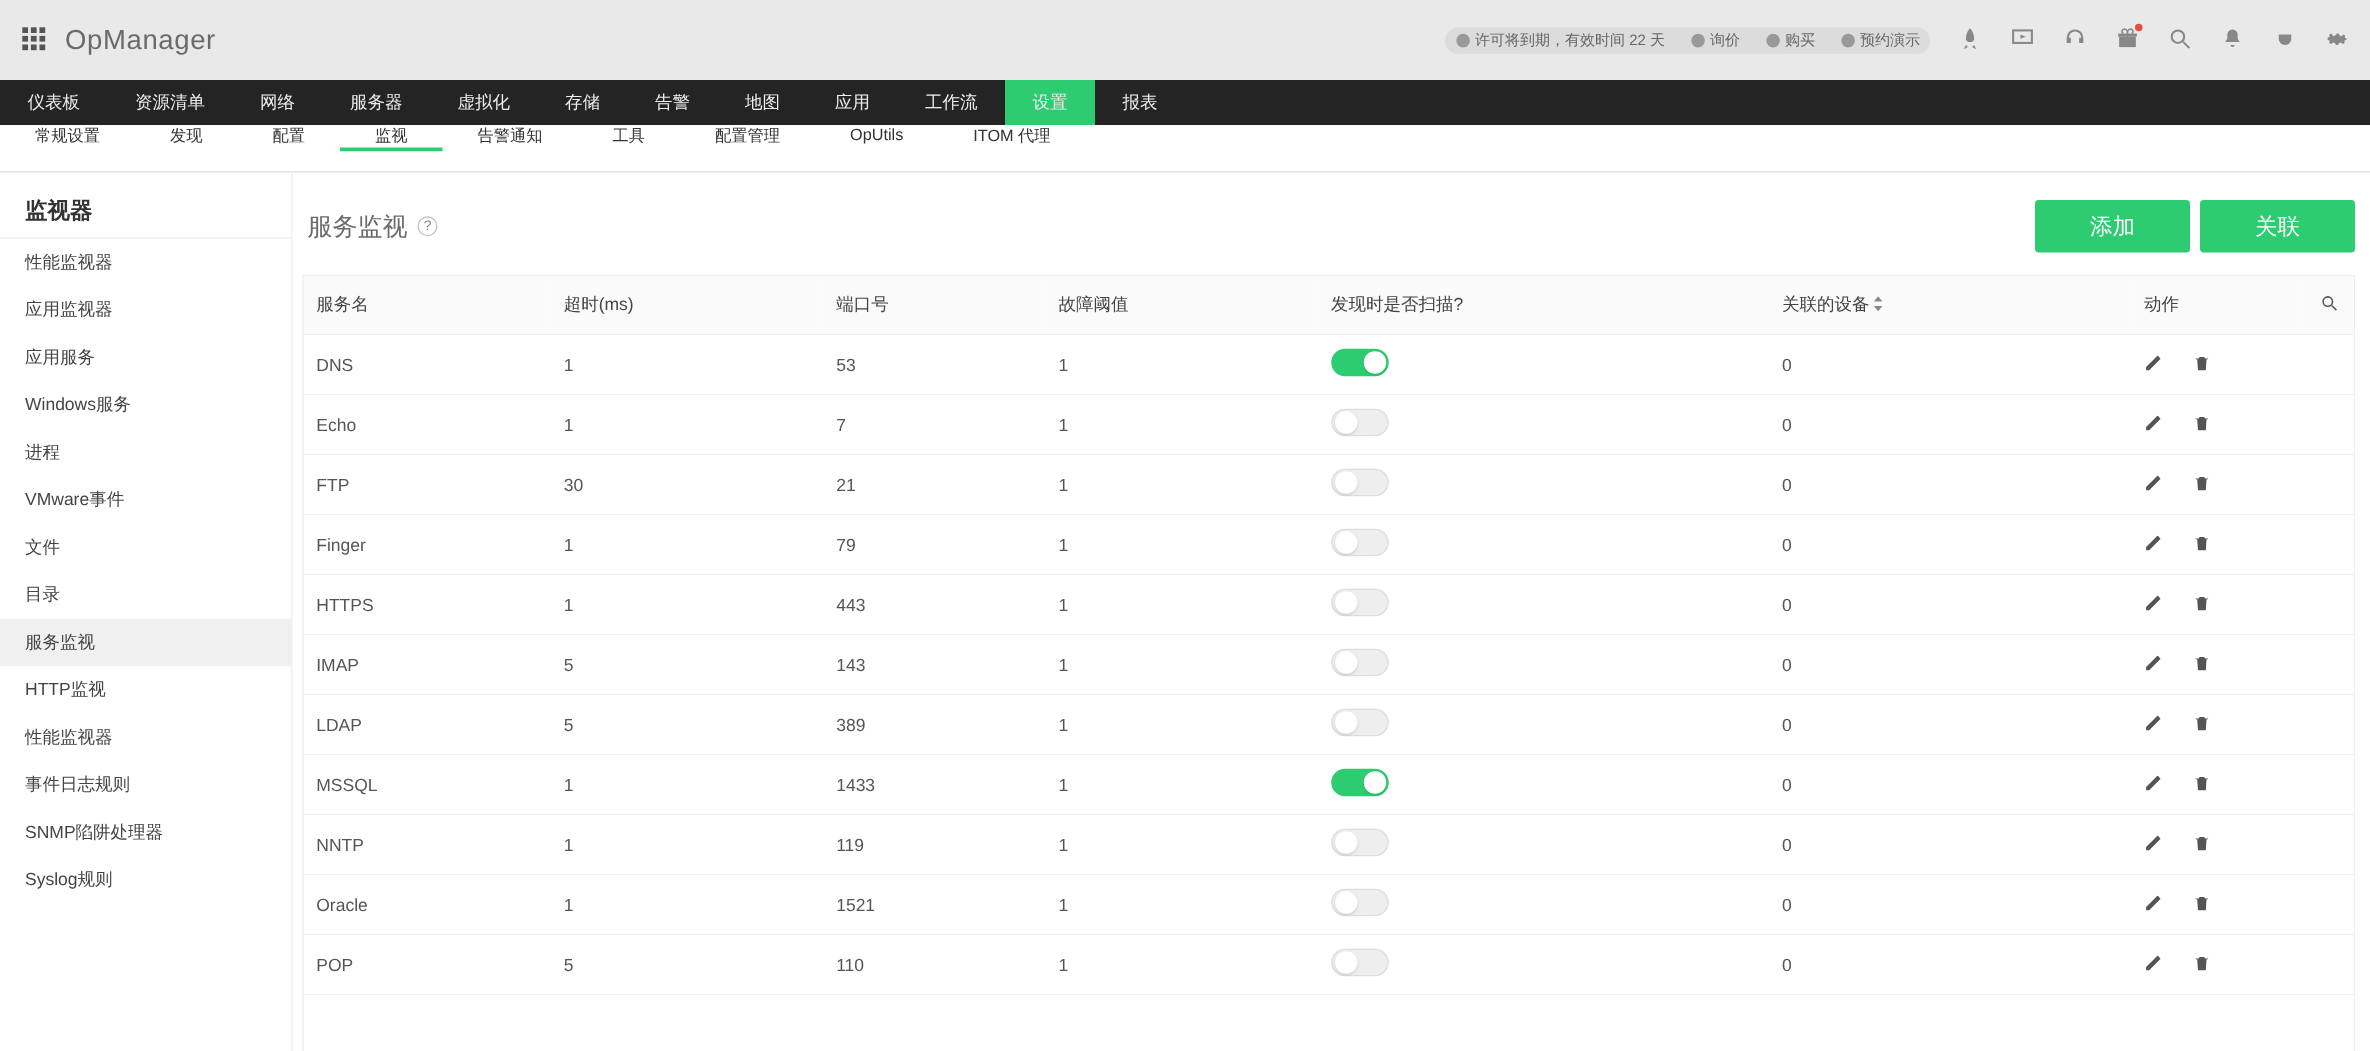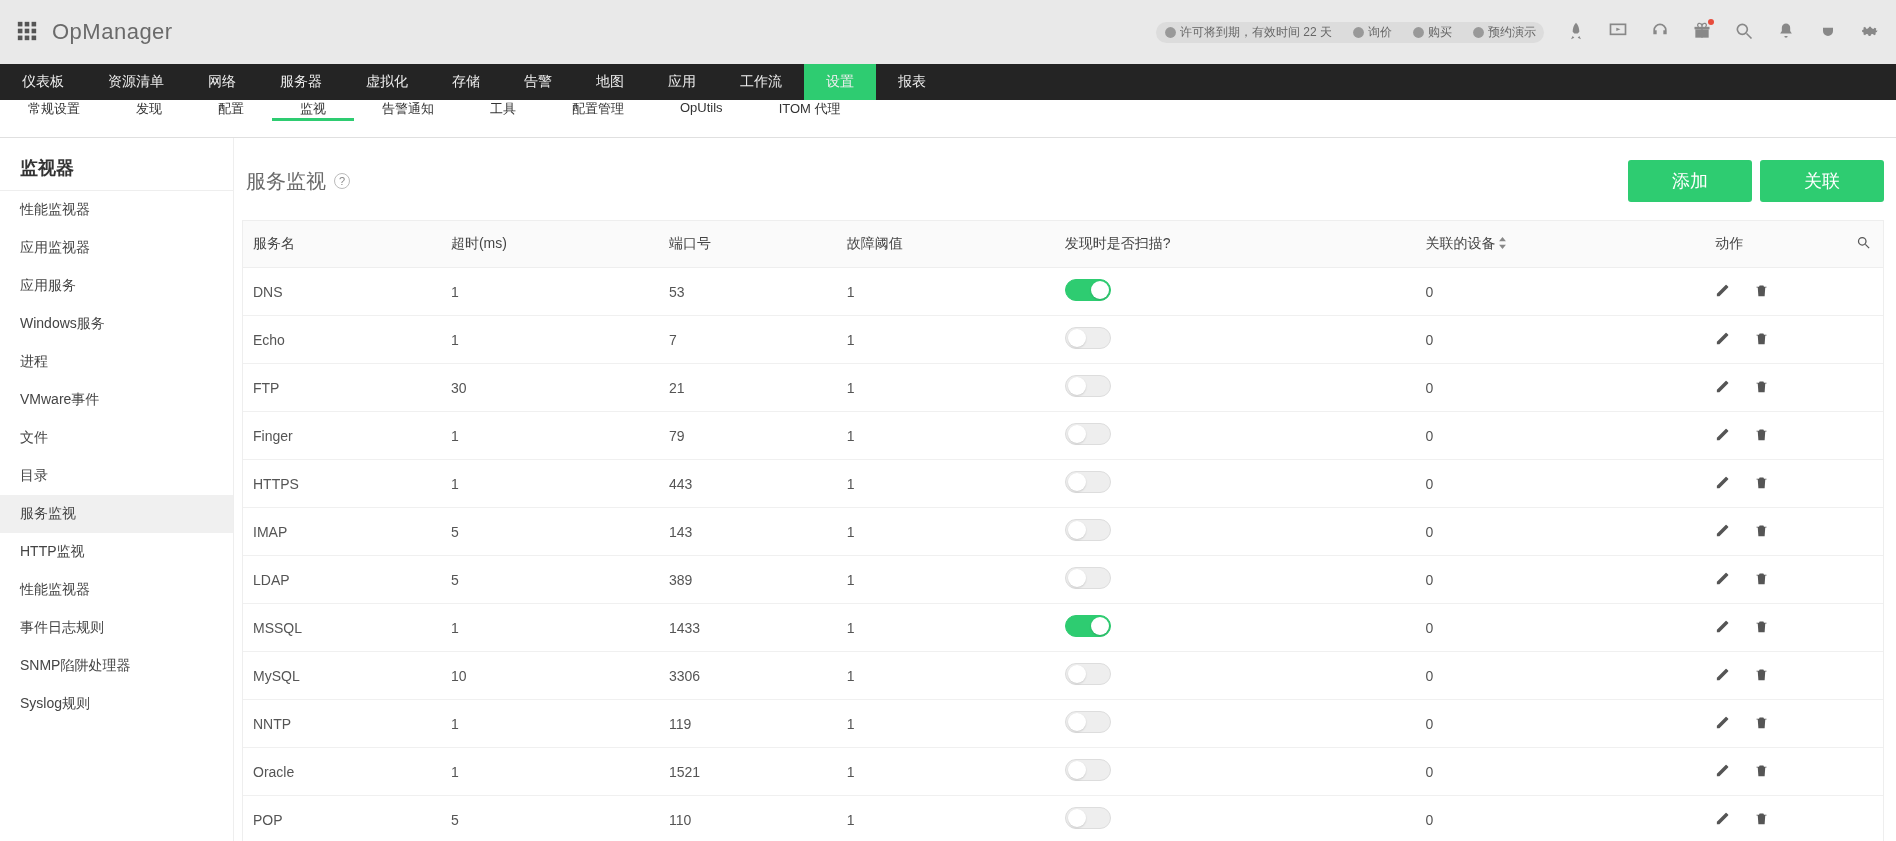--- a/index.html
+++ b/index.html
@@ -349,38 +349,20 @@
                   <span><svg viewBox="0 0 24 24">
                       <path d="M3 17v4h4L19 9l-4-4L3 17zM21 7l-2 2-4-4 2-2a1 1 0 011.4 0L21 5.6a1 1 0 010 1.4z"></path>
                     </svg></span>
                   <span><svg viewBox="0 0 24 24">
                       <path d="M6 7h12l-1 14H7L6 7zm3-3h6l1 2H8l1-2zM4 6h16v1H4z"></path>
                     </svg></span>
                 </div>
               </td>
             </tr>
             <tr>
-              <td>MySQL</td>
-              <td>10</td>
-              <td>3306</td>
-              <td>1</td>
-              <td><span class="toggle"><span class="knob"></span></span></td>
-              <td>0</td>
-              <td colspan="2">
-                <div class="actions">
-                  <span><svg viewBox="0 0 24 24">
-                      <path d="M3 17v4h4L19 9l-4-4L3 17zM21 7l-2 2-4-4 2-2a1 1 0 011.4 0L21 5.6a1 1 0 010 1.4z"></path>
-                    </svg></span>
-                  <span><svg viewBox="0 0 24 24">
-                      <path d="M6 7h12l-1 14H7L6 7zm3-3h6l1 2H8l1-2zM4 6h16v1H4z"></path>
-                    </svg></span>
-                </div>
-              </td>
-            </tr>
-            <tr>
               <td>NNTP</td>
               <td>1</td>
               <td>119</td>
               <td>1</td>
               <td><span class="toggle"><span class="knob"></span></span></td>
               <td>0</td>
               <td colspan="2">
                 <div class="actions">
                   <span><svg viewBox="0 0 24 24">
                       <path d="M3 17v4h4L19 9l-4-4L3 17zM21 7l-2 2-4-4 2-2a1 1 0 011.4 0L21 5.6a1 1 0 010 1.4z"></path>

